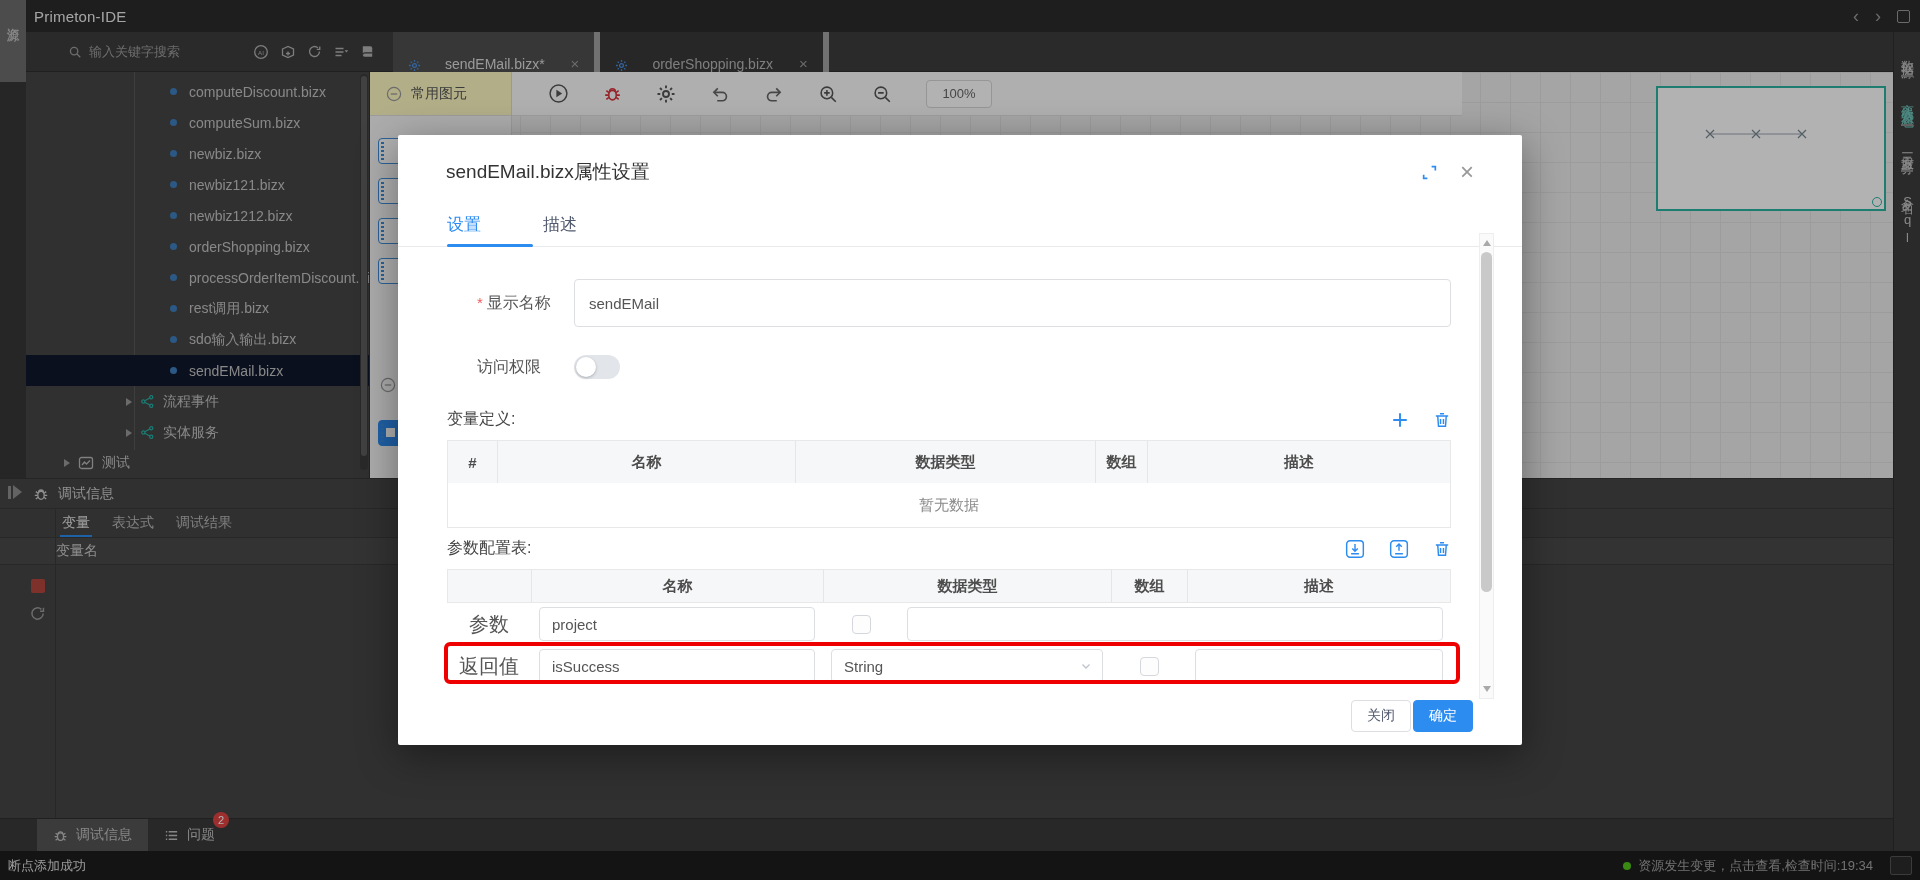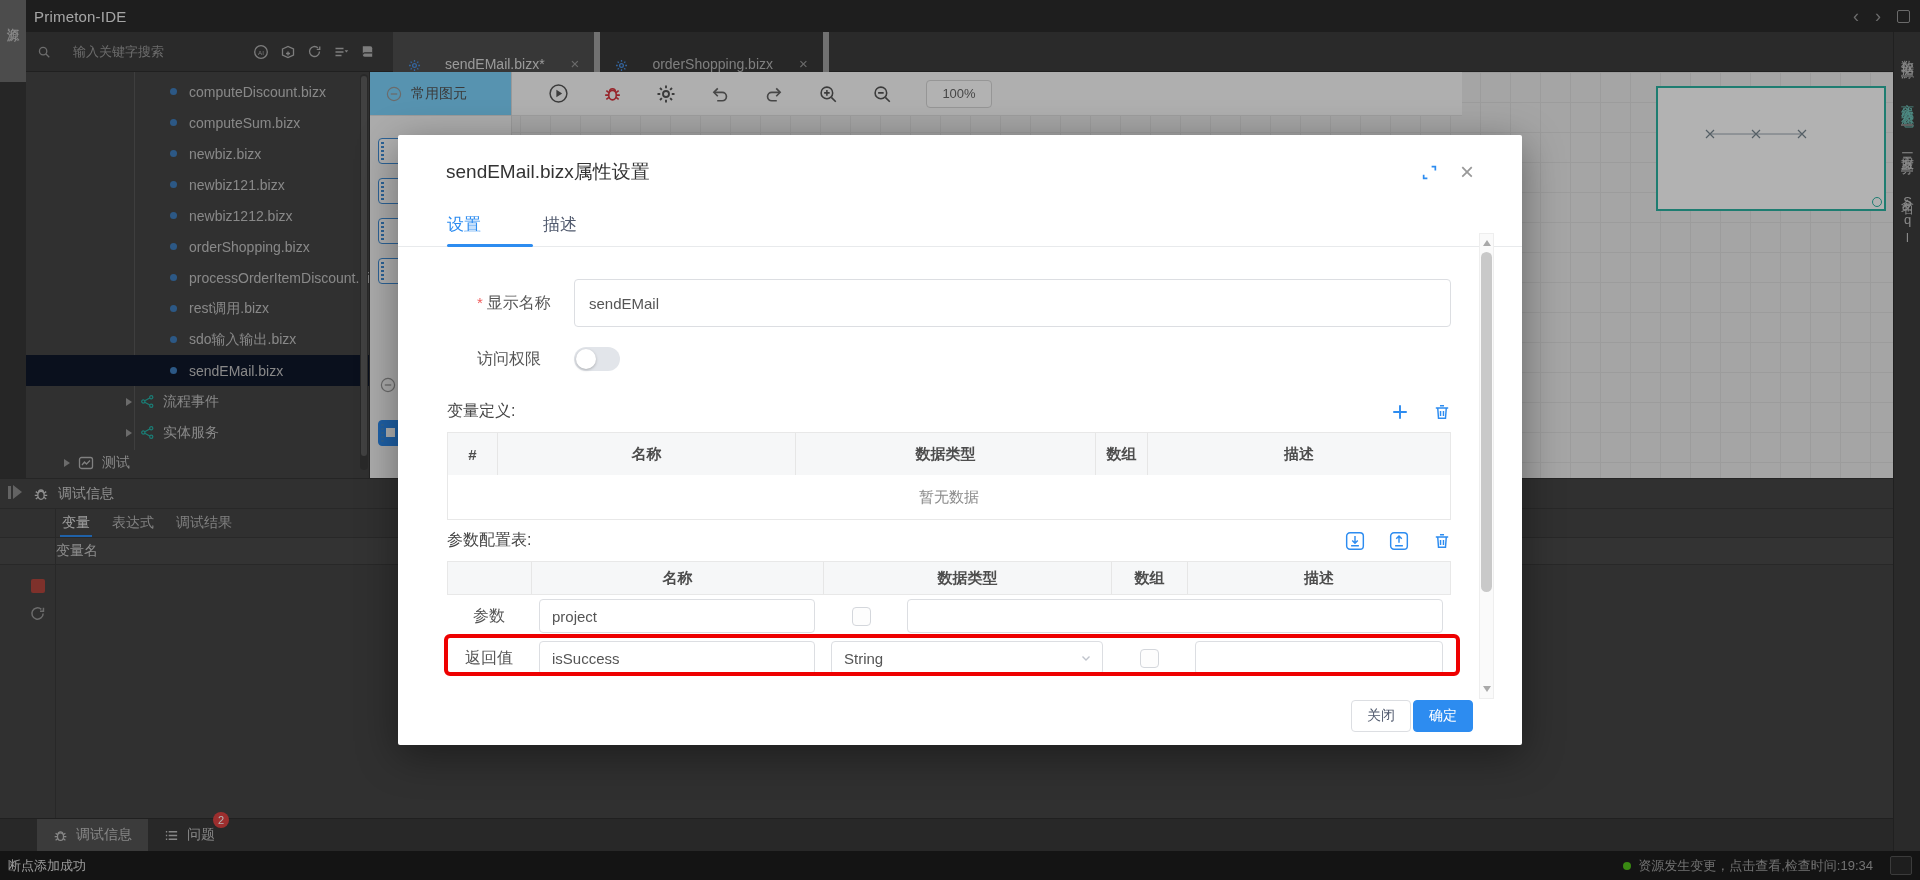--- a/index.html
+++ b/index.html
@@ -12,21 +12,21 @@
               display:flex; align-items:center; padding:0 10px; color:#ececec; }
   .titlebar .app-title { font-size:15px; margin-left:8px; letter-spacing:.2px; }
   .win-controls { margin-left:auto; display:flex; align-items:center; gap:16px; color:#9a9a9a; font-size:18px; }
   .win-restore { width:13px; height:13px; border:1.6px solid #9a9a9a; border-radius:2px; }
 
   
   .toprow { position:absolute; left:0; top:32px; right:27px; height:40px; background:#3d3d3d;
             border-bottom:1px solid #2e2e2e; display:flex; align-items:center; }
   .res-tab { position:absolute; left:0; top:0; width:26px; height:82px; background:#6e6e6e;
              color:#e0e0e0; font-size:13px; text-align:center; padding-top:8px; line-height:17px; z-index:2; }
-  .search-box { margin-left:37px; width:212px; display:flex; align-items:center; gap:22px; }
+  .search-box { margin-left:37px; width:212px; display:flex; align-items:center; gap:7px;justify-content:flex-end; }
   .search-box input { background:transparent; border:none; outline:none; color:#9c9c9c; font-size:13px; width:160px;
                       font-family:inherit; }
   .search-box input::placeholder { color:#9c9c9c; }
   .tool-icons { display:flex; align-items:center; gap:11px; margin-left:4px; }
   .doc-tabs { margin-left:18px; height:40px; display:flex; }
   .doc-tab { display:flex; align-items:flex-end; gap:24px; padding:0 15px; font-size:14px; color:#b6b6b6;
              background:#383838; border-right:6px solid #a3a3a3; cursor:default; }
   .doc-tab.active { background:#505050; color:#dcdcdc; }
   .doc-tab .tab-close { color:#9a9a9a; font-size:15px; margin-left:2px; }
 
@@ -62,21 +62,21 @@
   .varname-row { height:28px; display:flex; align-items:center; padding-left:56px; color:#c9c9c9; font-size:14px;
                  background:#494949; border-top:1px solid #3a3a3a; border-bottom:1px solid #3a3a3a; }
   .stop-square { position:absolute; left:31px; top:100px; width:14px; height:14px; background:#b5473e; border-radius:2px; }
   .gutter-refresh { position:absolute; left:29px; top:126px; }
 
   
   .canvas { position:absolute; left:370px; top:72px; width:1523px; height:406px; background:#ececec;
             background-image:linear-gradient(#e0e0e0 1px, transparent 1px), linear-gradient(90deg,#e0e0e0 1px, transparent 1px);
             background-size:30px 30px; }
   .palette { position:absolute; left:0; top:0; width:142px; bottom:0; background:#f6f6f6; border-right:1px solid #dcdcdc; }
-  .palette-header { height:44px; background:#7dd3fc; border-bottom:1px solid #e0e0e0; display:flex; align-items:center;
+  .palette-header { height:44px; background:#fef9c3; border-bottom:1px solid #e0e0e0; display:flex; align-items:center;
                     gap:9px; padding-left:16px; color:#555; font-size:14px; }
   .chip { position:absolute; left:8px; width:26px; height:26px; border:1.5px solid #3f8fd8; border-radius:4px; background:#fff; }
   .chip::before { content:""; position:absolute; left:2px; top:3px; bottom:3px; width:3px;
                   background:repeating-linear-gradient(#3f8fd8 0 2px, transparent 2px 4px); }
   .chip.filled { background:#2d8cf0; border-color:#2d8cf0; }
   .chip.filled::after { content:""; position:absolute; left:7px; top:7px; width:9px; height:9px; background:#fff; }
   .toolbar { position:absolute; left:142px; top:0; width:950px; height:44px; background:#fbfbfb; border-bottom:1px solid #e2e2e2;
              display:flex; align-items:center; gap:34px; padding-left:36px; }
   .zoom-box { width:66px; height:28px; border:1px solid #d7d7d7; border-radius:4px; background:#fff; color:#666;
               font-size:13px; display:flex; align-items:center; justify-content:center; }
@@ -112,21 +112,21 @@
   .modal-head-icons { margin-left:auto; display:flex; align-items:center; gap:22px; }
   .modal-close { font-size:24px; color:#999; line-height:20px; }
   .modal-tabs { margin-top:28px; padding:0 49px; height:34px; display:flex; gap:62px; border-bottom:1px solid #e8eaec; position:relative; }
   .mtab { font-size:17px; color:#515a6e; display:flex; align-items:flex-start; }
   .mtab.active { color:#2d8cf0; }
   .mtab-bar { position:absolute; left:49px; bottom:-1px; width:86px; height:3px; background:#2d8cf0; border-radius:2px; }
   .modal-body { padding:24px 71px 0 49px; position:relative; }
 
   .form-row { display:flex; align-items:center; padding-left:30px; }
   .form-row.name-row { margin-top:8px; }
-  .form-row.access-row { margin-top:20px; }
+  .form-row.access-row { margin-top:28px; }
   .form-label { width:97px; font-size:16px; color:#555; flex:none; }
   .req { color:#f05b5b; margin-right:4px; font-size:15px; }
   .text-input { flex:1; height:48px; border:1px solid #dcdee2; border-radius:4px; padding:0 14px; font-size:15px;
                 color:#555; outline:none; font-family:inherit; background:#fff; }
   .toggle { width:46px; height:24px; border-radius:12px; background:#e2e5ea; position:relative; flex:none; }
   .toggle .knob { position:absolute; left:2px; top:2px; width:20px; height:20px; border-radius:50%; background:#fff;
                   box-shadow:0 1px 3px rgba(0,0,0,.25); }
 
   .section-row { display:flex; align-items:center;justify-content:flex-end; }
   .section-row.var { margin-top:30px; }
@@ -138,21 +138,21 @@
   .t-head { display:flex; background:#f6f7f8; font-size:15px; font-weight:bold; color:#4d4d4d; }
   .t-head > div { display:flex; align-items:center; justify-content:center; border-right:1px solid #e6e6e6; }
   .t-head > div:last-child { border-right:none; }
   .t1 .t-head > div { height:42px; }
   .t2 .t-head > div { height:32px; }
   .t1 .c1{width:50px;} .t1 .c2{width:298px;} .t1 .c3{width:300px;} .t1 .c4{width:52px;} .t1 .c5{flex:1;}
   .t2 .c1{width:84px;} .t2 .c2{width:292px;} .t2 .c3{width:288px;} .t2 .c4{width:76px;} .t2 .c5{flex:1;}
   .empty-row { height:44px; display:flex; align-items:center; justify-content:center; color:#8a8a8a; font-size:15px; background:#fff; }
   .t-row { display:flex; align-items:center; height:42px; background:#fff; position:relative; }
   .t-row > div { display:flex; align-items:center; justify-content:center; height:100%; }
-  .kind-cell { font-size:16px; color:#555;font-family:Liberation Mono, monospace; }
+  .kind-cell { font-size:20px; color:#555;font-family:Liberation Mono, monospace; }
   .cell-input { width:calc(100% - 16px); height:34px; border:1px solid #dcdee2; border-radius:4px; padding:0 12px;
                 font-size:15px; color:#555; outline:none; font-family:inherit; background:#fff; }
   .cell-select { width:calc(100% - 16px); height:34px; border:1px solid #dcdee2; border-radius:4px; padding:0 10px 0 12px;
                  font-size:15px; color:#555; display:flex; align-items:center; background:#fff; }
   .cell-select .chev { margin-left:auto; }
   .checkbox { width:19px; height:19px; border:1.5px solid #d4d7dc; border-radius:4px; background:#fdfdfd; }
   .row-highlight { position:absolute; left:-3px; right:-9px; top:-3px; bottom:-5px; border:4px solid #ee0000;
                    border-radius:6px; pointer-events:none; z-index:5; }
 
   .modal-footer { position:absolute; right:49px; bottom:13px; display:flex; gap:2px; }

